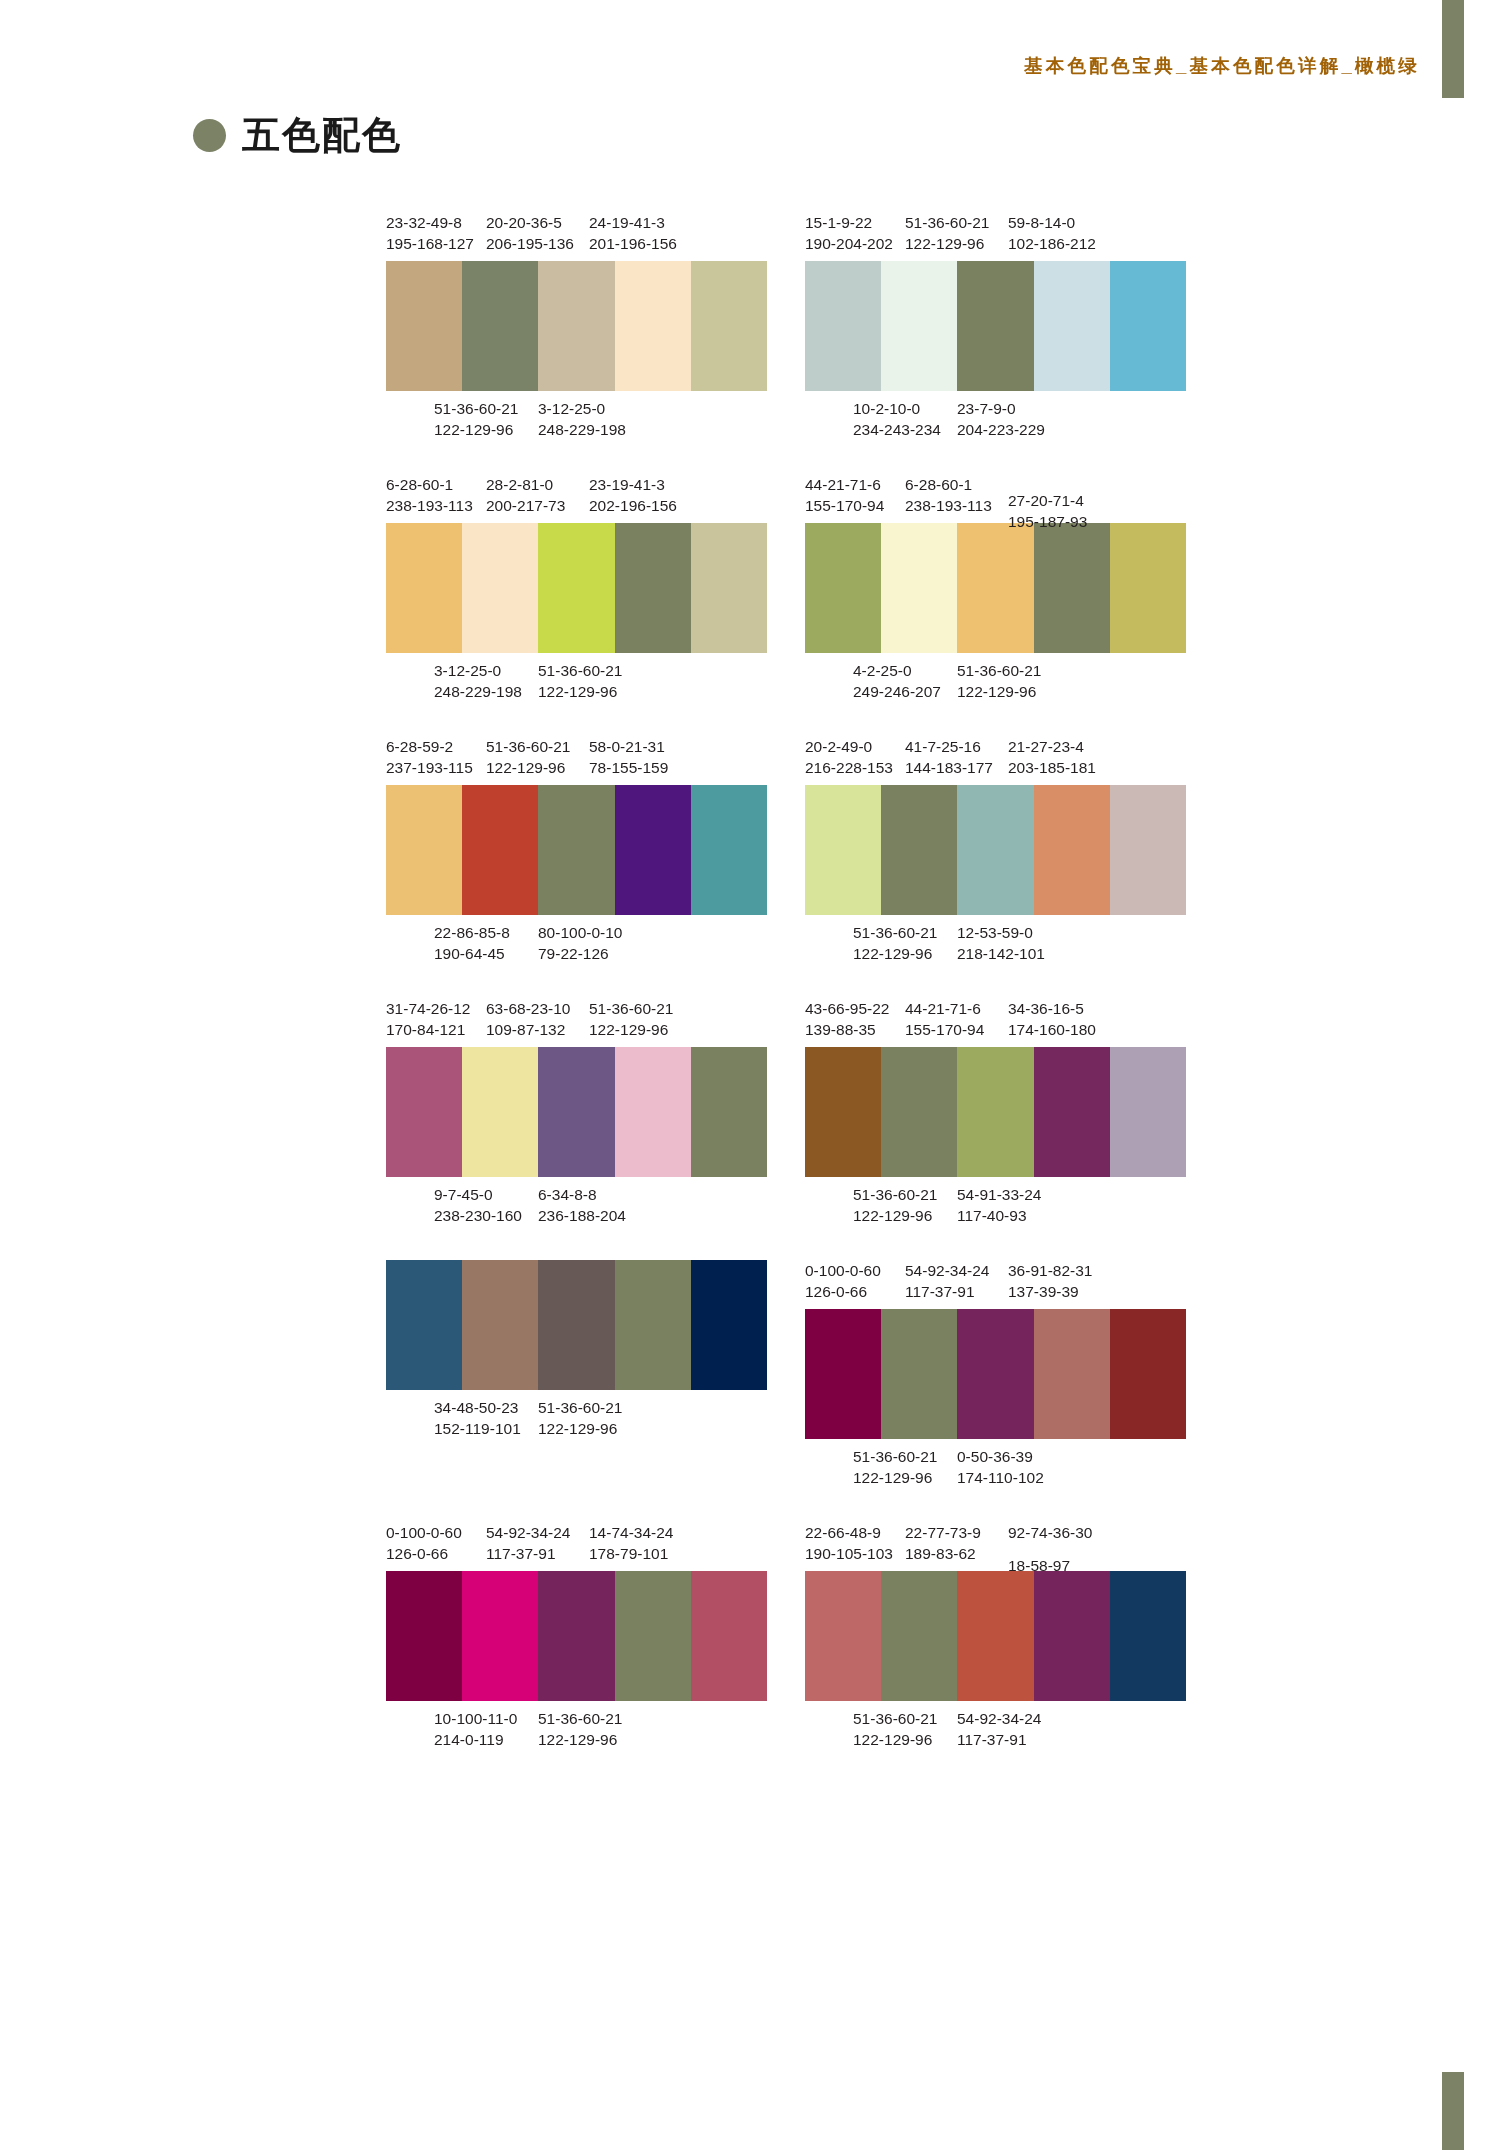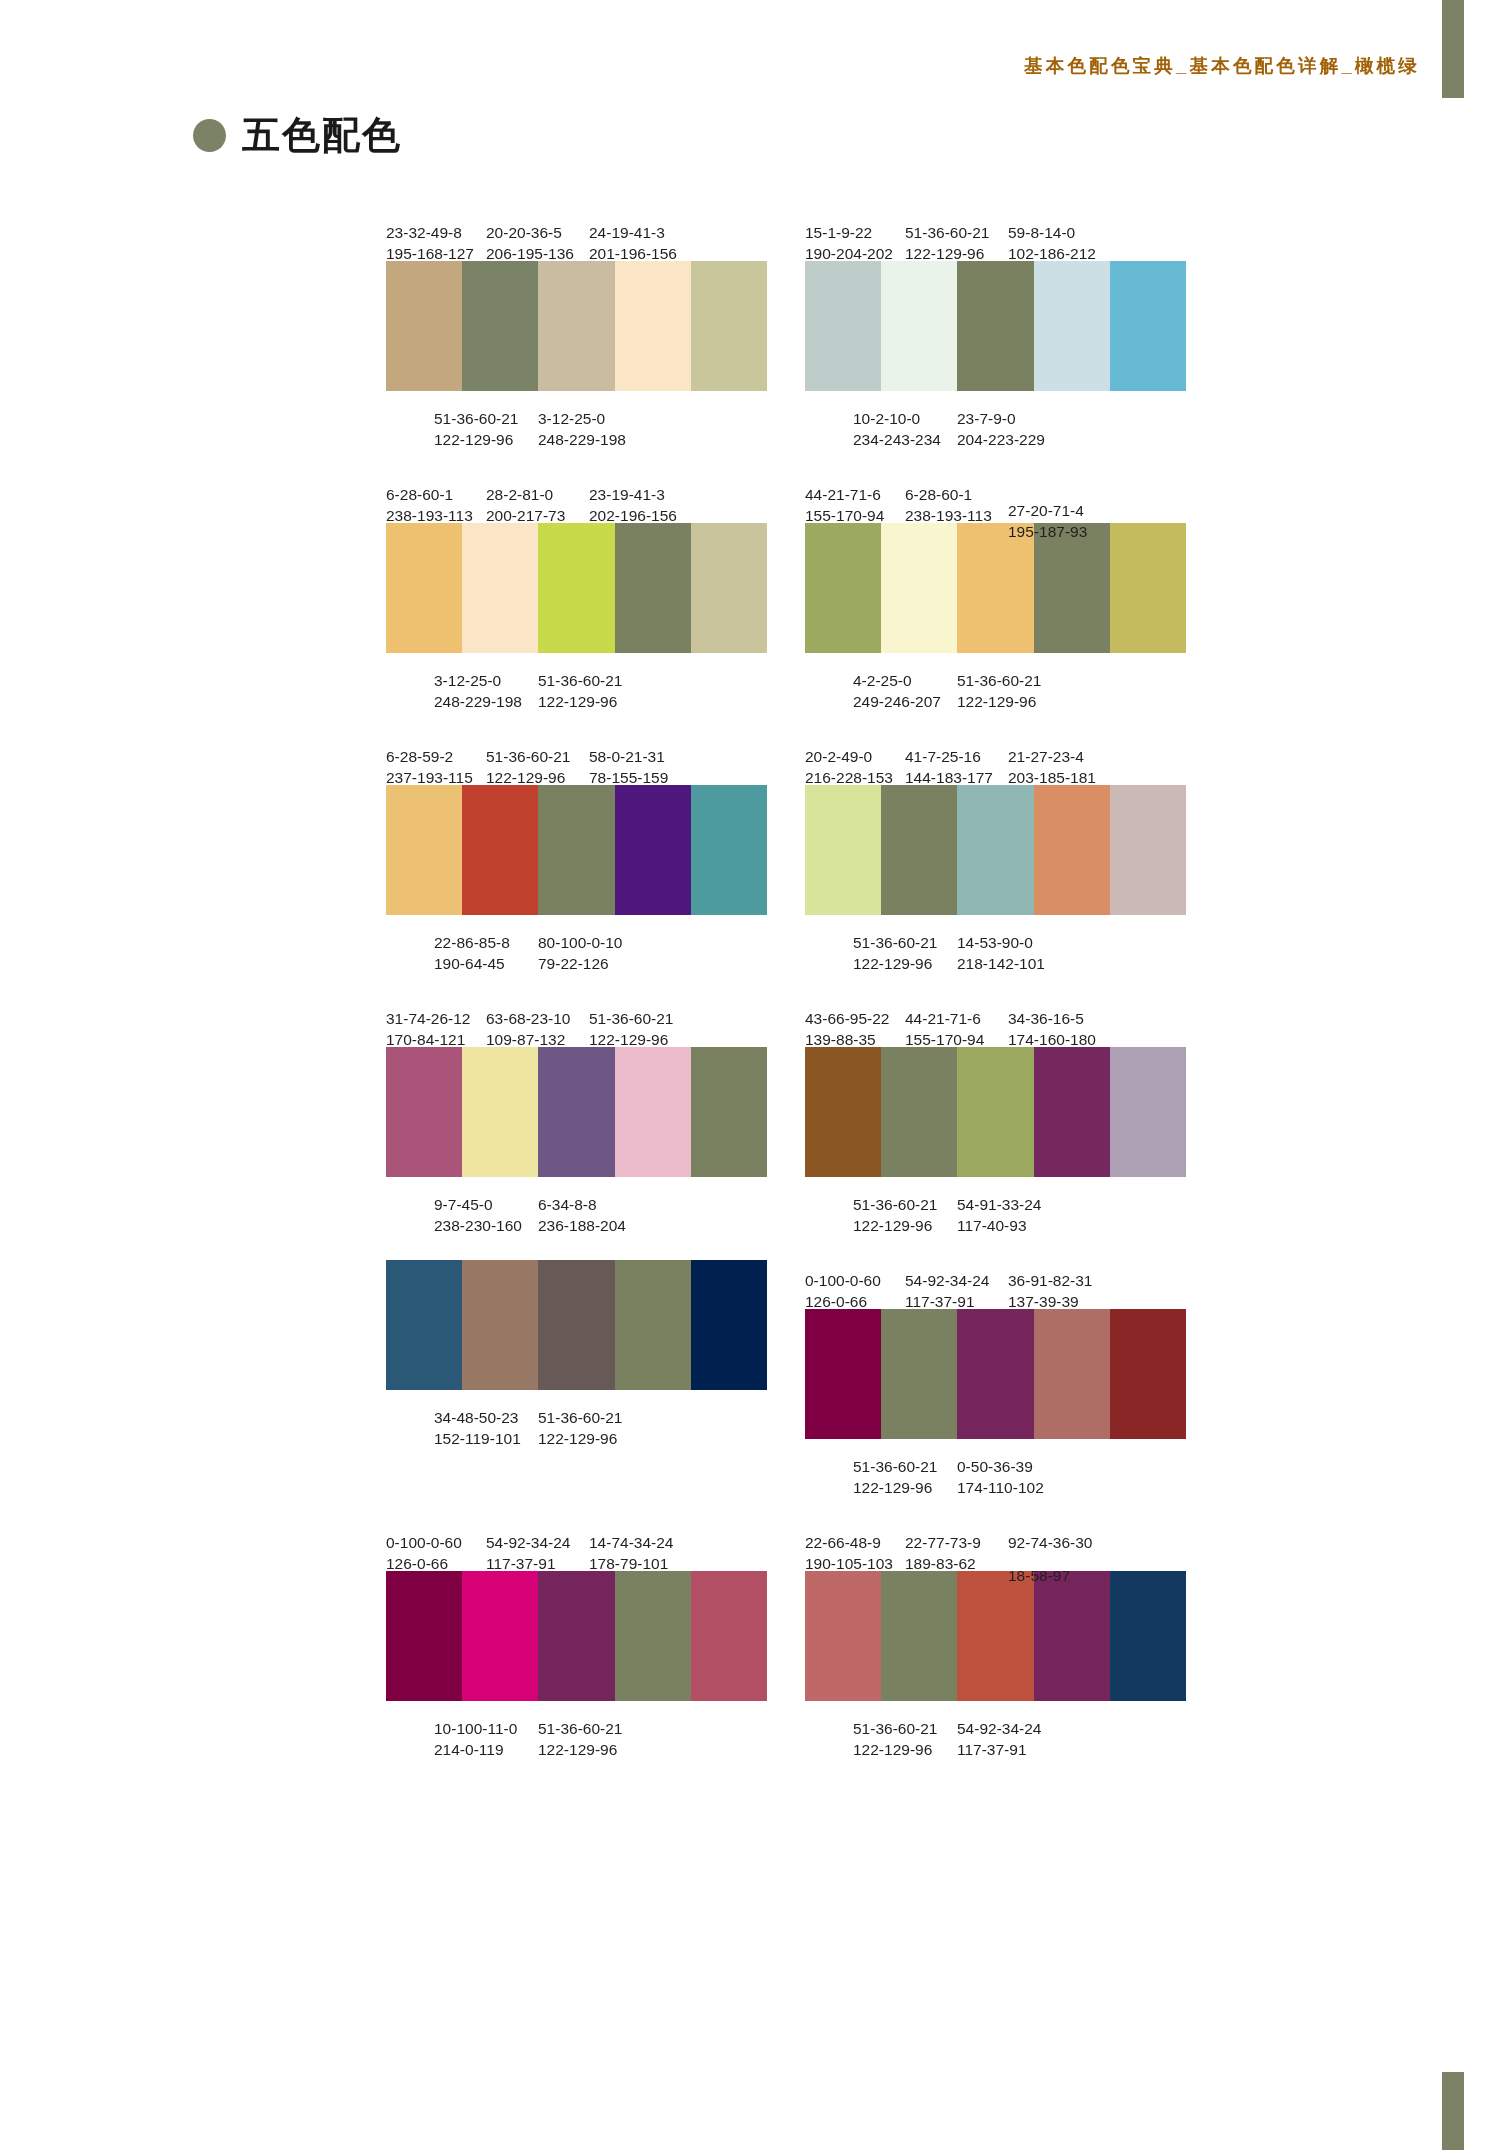--- a/index.html
+++ b/index.html
@@ -89,21 +89,20 @@
     line-height: 21px;
     color: #231f20;
     white-space: nowrap;
   }
   .label-strip.top { margin-bottom: 7px; }
   .label-strip.bottom { margin-top: 7px; }
 
   .label-cell {
     display: flex;
     flex-direction: column;
-    margin-top: 10px;
   }
   .label-cell .cmyk,
   .label-cell .rgb { display: block; }
 
   .swatch-strip {
     display: flex;
     height: 130px;
     width: 100%;
   }
   .swatch {
@@ -316,21 +315,21 @@
           <div class="swatch" style="background: rgb(144, 183, 177);"></div>
           <div class="swatch" style="background: rgb(218, 142, 101);"></div>
           <div class="swatch" style="background: rgb(203, 185, 181);"></div>
         </div>
         <div class="label-strip bottom" style="position: relative;">
           <div class="label-cell" style="position: absolute; left: 48px; top: 0px;">
             <span class="cmyk">51-36-60-21</span>
             <span class="rgb">122-129-96</span>
           </div>
           <div class="label-cell" style="position: absolute; left: 152px; top: 0px;">
-            <span class="cmyk">14-53-90-0</span>
+            <span class="cmyk">12-53-59-0</span>
             <span class="rgb">218-142-101</span>
           </div>
         </div>
       </div>
     </div>
     <div class="palette-row">
       <div class="palette-group">
         <div class="label-strip top" style="position: relative;">
           <div class="label-cell" style="position: absolute; left: 0px; top: 0px;">
             <span class="cmyk">31-74-26-12</span>

